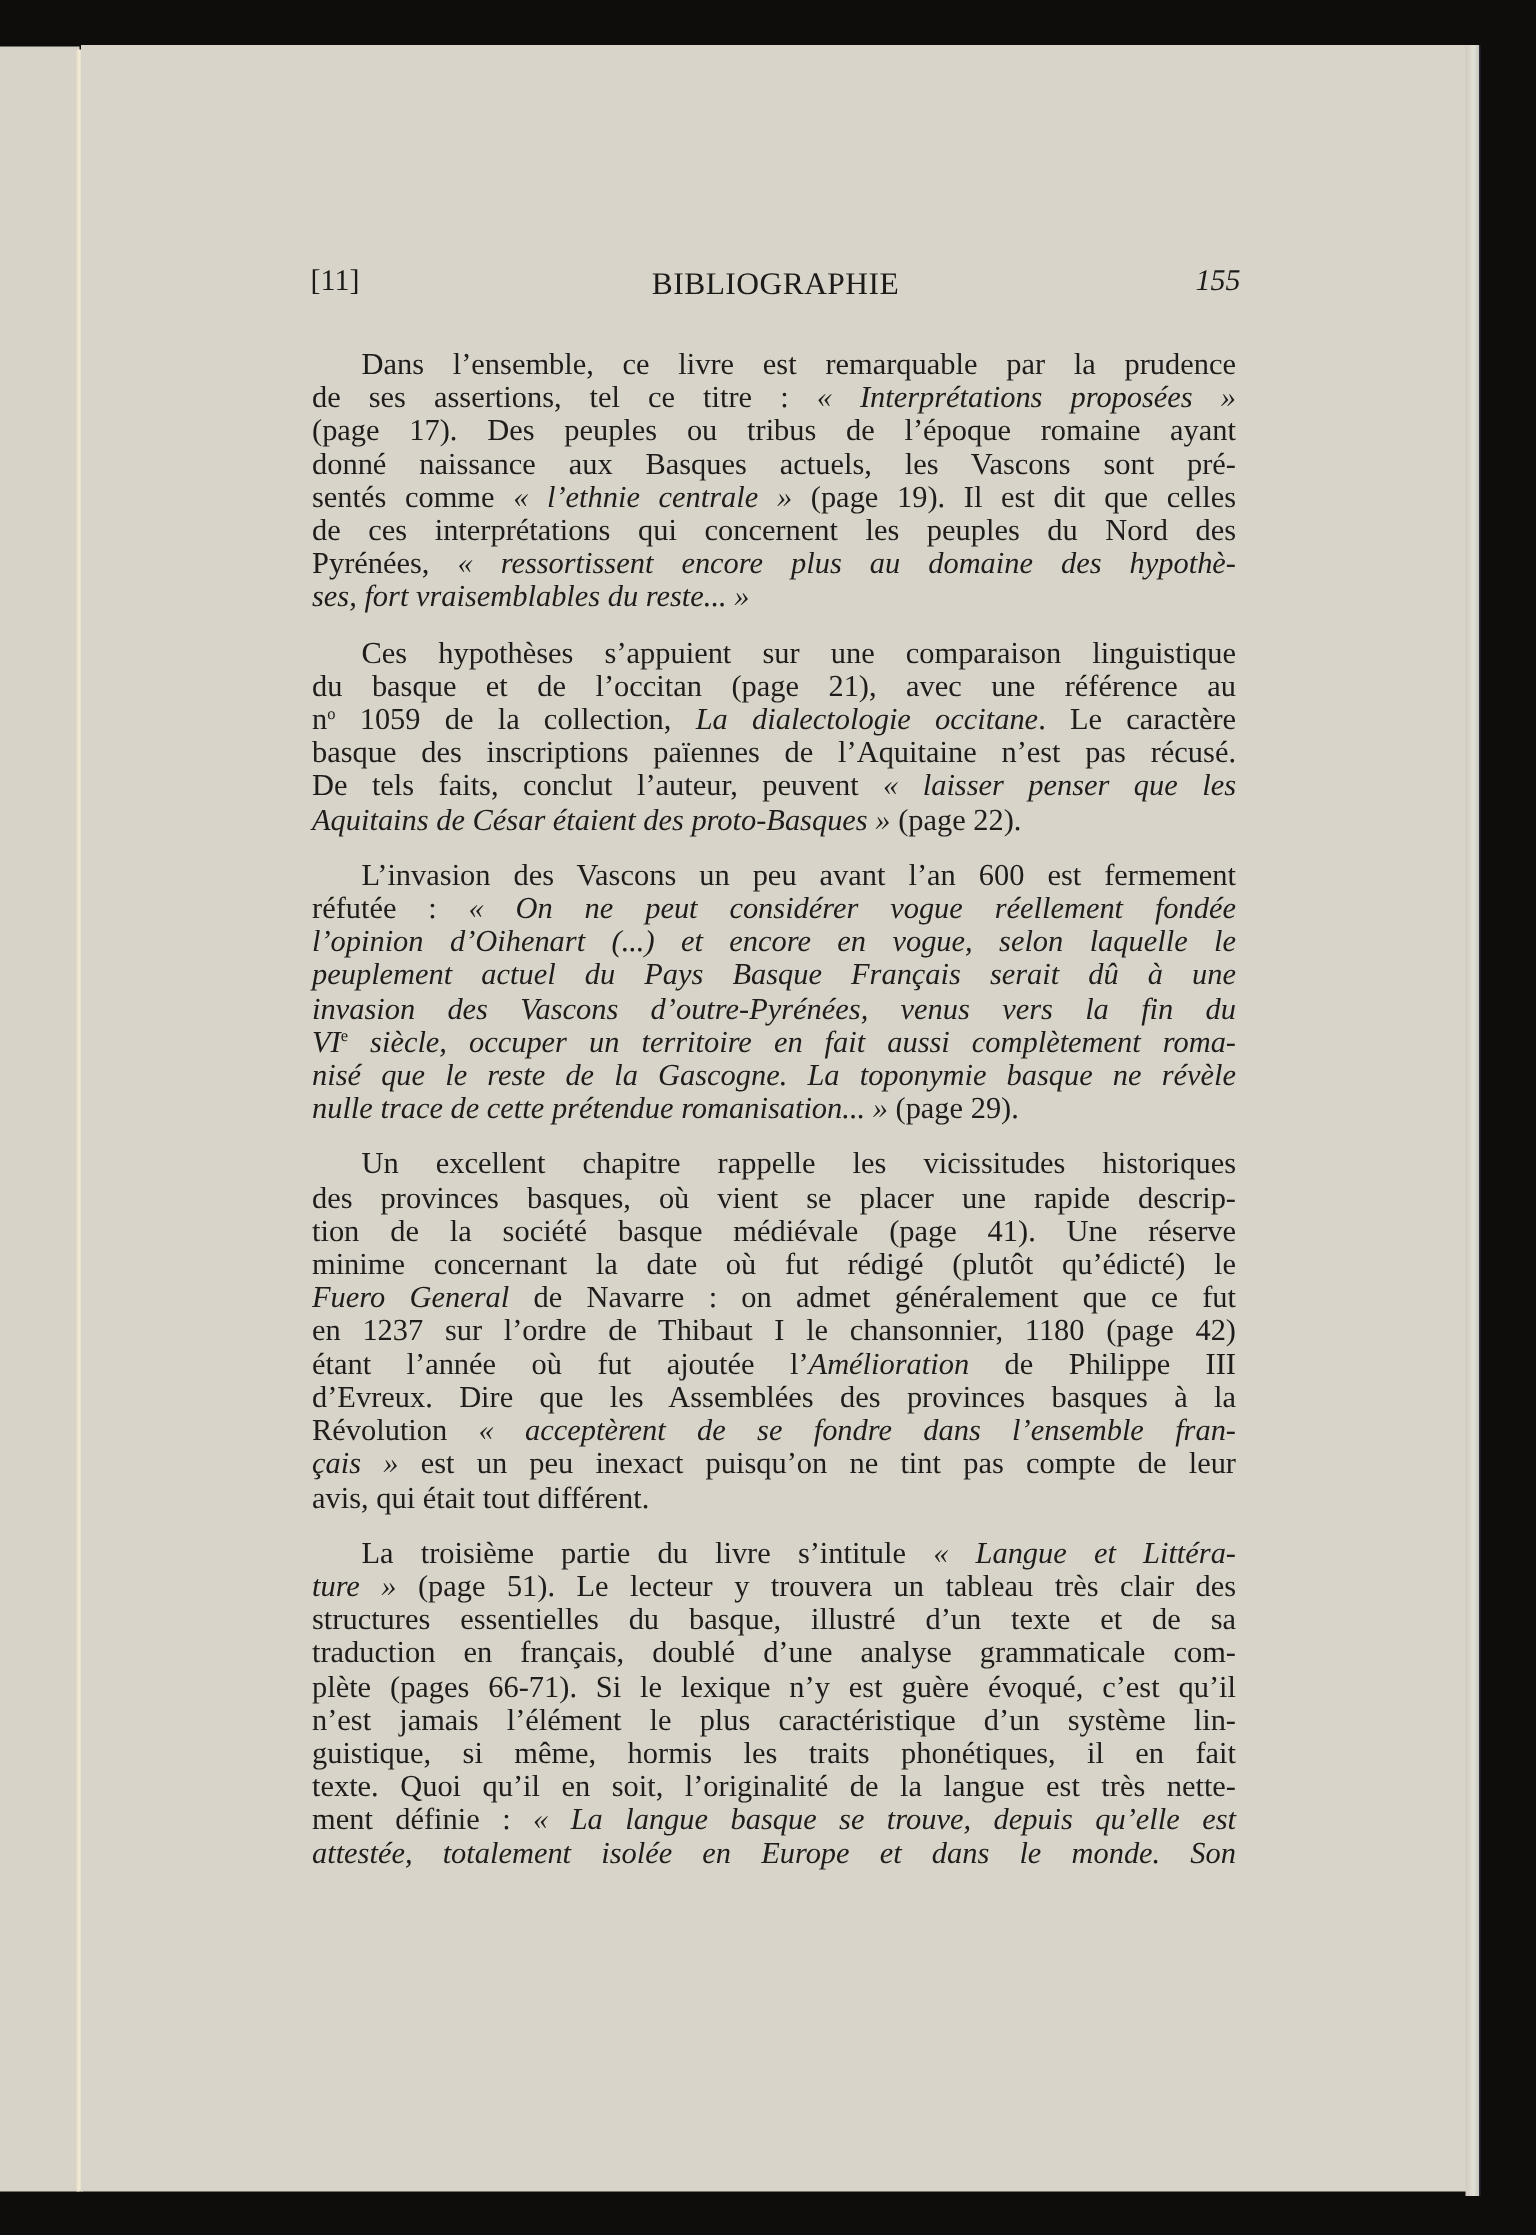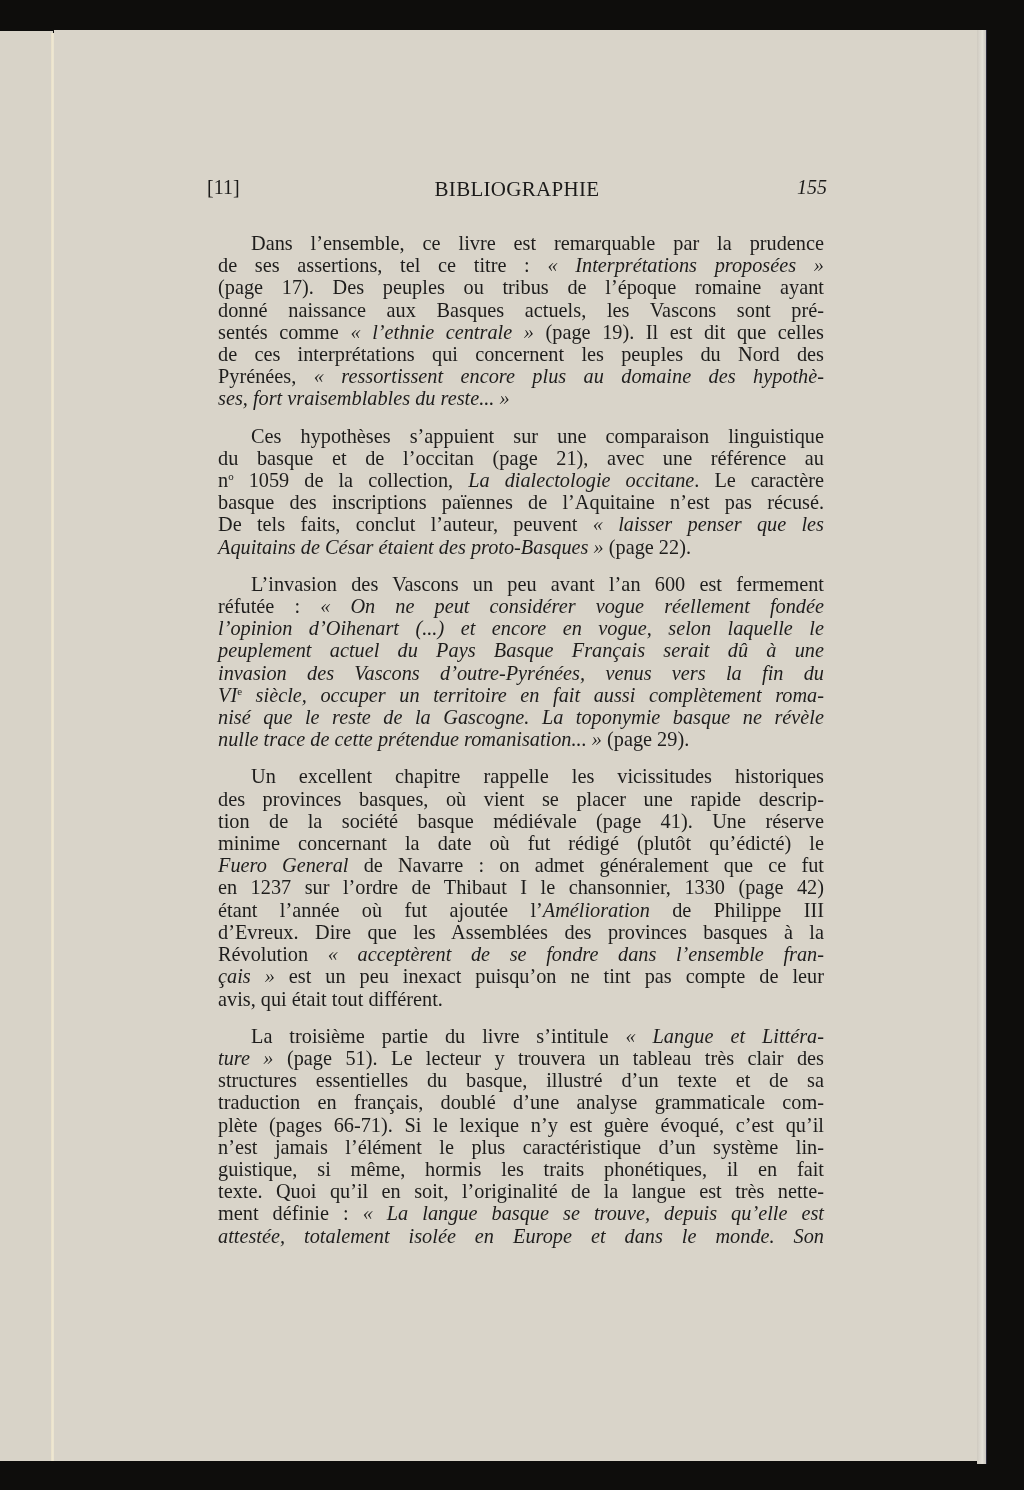--- a/index.html
+++ b/index.html
@@ -30,21 +30,21 @@
       font-size: 20px; color: #1c1b1a;
     }
     .rh-left { position: absolute; left: 0; top: 0; }
     .rh-center { position: absolute; left: 0; right: 0; top: 0; text-align: center; font-size: 21px; letter-spacing: 0.3px; line-height: 26px; }
     .rh-right { position: absolute; right: 0; top: 0; font-style: italic; }
     .body-text {
       position: absolute; left: 208px; top: 232px; width: 616px;
       font-size: 20.3px; line-height: 22.2px; color: #1e1d1c;
       text-align: justify;
     }
-    .para { margin: 0 0 15px 10px; text-indent: 33px; }
+    .para { margin: 0 0 15px 0; text-indent: 33px; }
     .para .ln { display: block; text-align: justify; text-align-last: justify; white-space: nowrap; }
     .para .ln.last { text-align-last: left; }
     .para .ln.first { padding-left: 33px; }
     .para { text-indent: 0; }
     em { font-style: italic; }
     sup { font-size: 11px; vertical-align: 7px; line-height: 0; }
   </style>
 </head>
 <body>
 
@@ -87,21 +87,21 @@
       <span class="ln"><em>VI</em><sup>e</sup><em> siècle, occuper un territoire en fait aussi complètement roma-</em></span>
       <span class="ln"><em>nisé que le reste de la Gascogne. La toponymie basque ne révèle</em></span>
       <span class="ln last"><em>nulle trace de cette prétendue romanisation... »</em><span> (page 29).</span></span>
     </p>
     <p class="para">
       <span class="ln first"><span>Un excellent chapitre rappelle les vicissitudes historiques</span></span>
       <span class="ln"><span>des provinces basques, où vient se placer une rapide descrip-</span></span>
       <span class="ln"><span>tion de la société basque médiévale (page 41). Une réserve</span></span>
       <span class="ln"><span>minime concernant la date où fut rédigé (plutôt qu’édicté) le</span></span>
       <span class="ln"><em>Fuero General</em><span> de Navarre : on admet généralement que ce fut</span></span>
-      <span class="ln"><span>en 1237 sur l’ordre de Thibaut I le chansonnier, 1330 (page 42)</span></span>
+      <span class="ln"><span>en 1237 sur l’ordre de Thibaut I le chansonnier, 1180 (page 42)</span></span>
       <span class="ln"><span>étant l’année où fut ajoutée l’</span><em>Amélioration</em><span> de Philippe III</span></span>
       <span class="ln"><span>d’Evreux. Dire que les Assemblées des provinces basques à la</span></span>
       <span class="ln"><span>Révolution </span><em>« acceptèrent de se fondre dans l’ensemble fran-</em></span>
       <span class="ln"><em>çais »</em><span> est un peu inexact puisqu’on ne tint pas compte de leur</span></span>
       <span class="ln last"><span>avis, qui était tout différent.</span></span>
     </p>
     <p class="para">
       <span class="ln first"><span>La troisième partie du livre s’intitule </span><em>« Langue et Littéra-</em></span>
       <span class="ln"><em>ture »</em><span> (page 51). Le lecteur y trouvera un tableau très clair des</span></span>
       <span class="ln"><span>structures essentielles du basque, illustré d’un texte et de sa</span></span>

